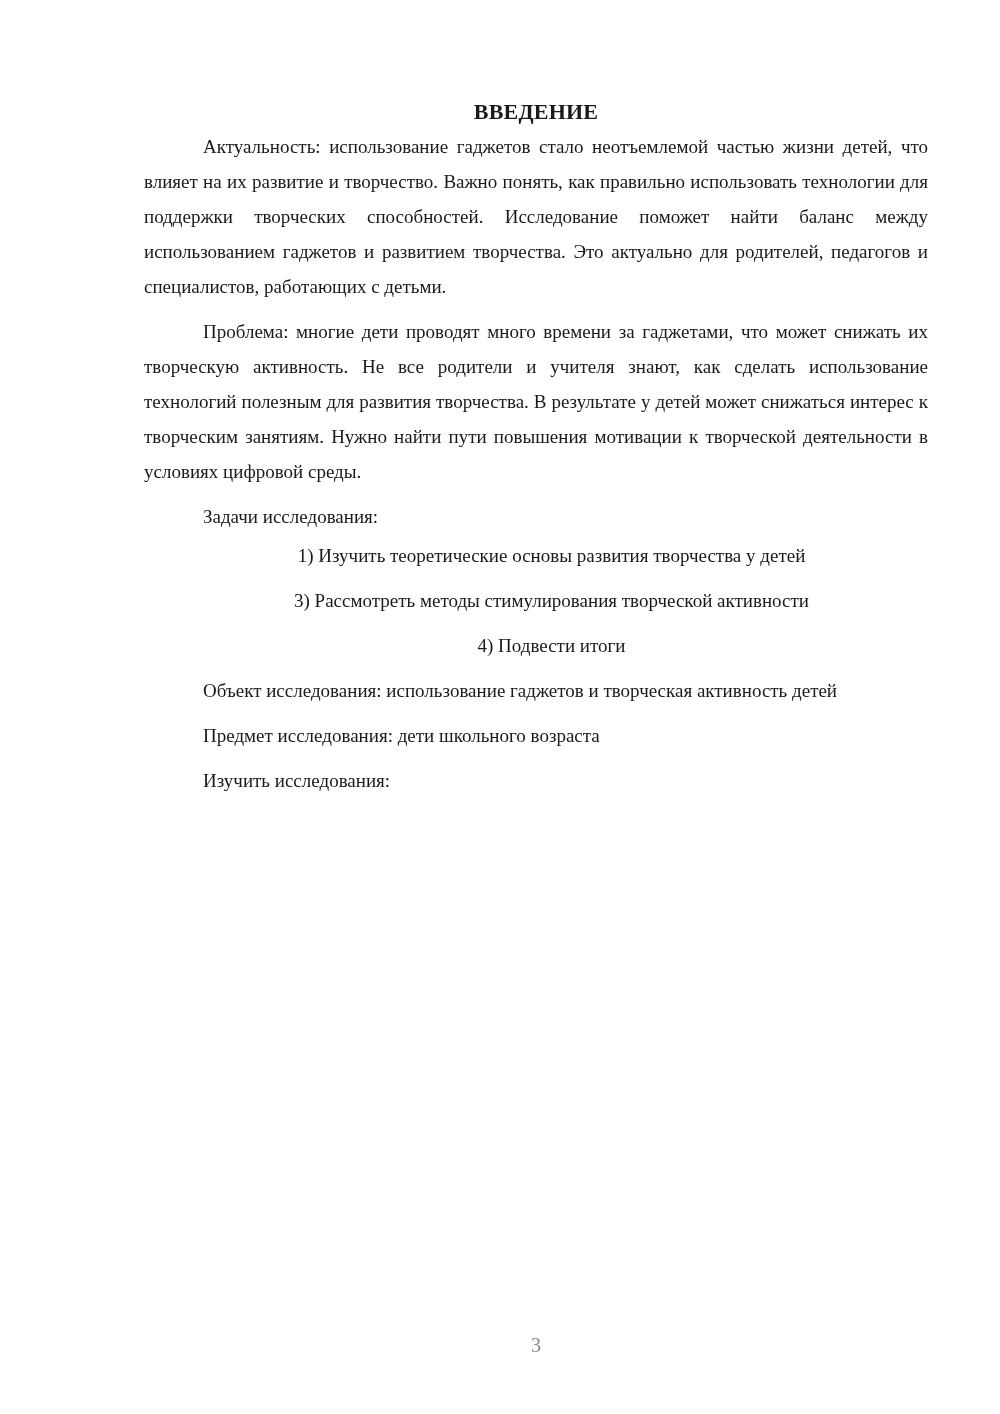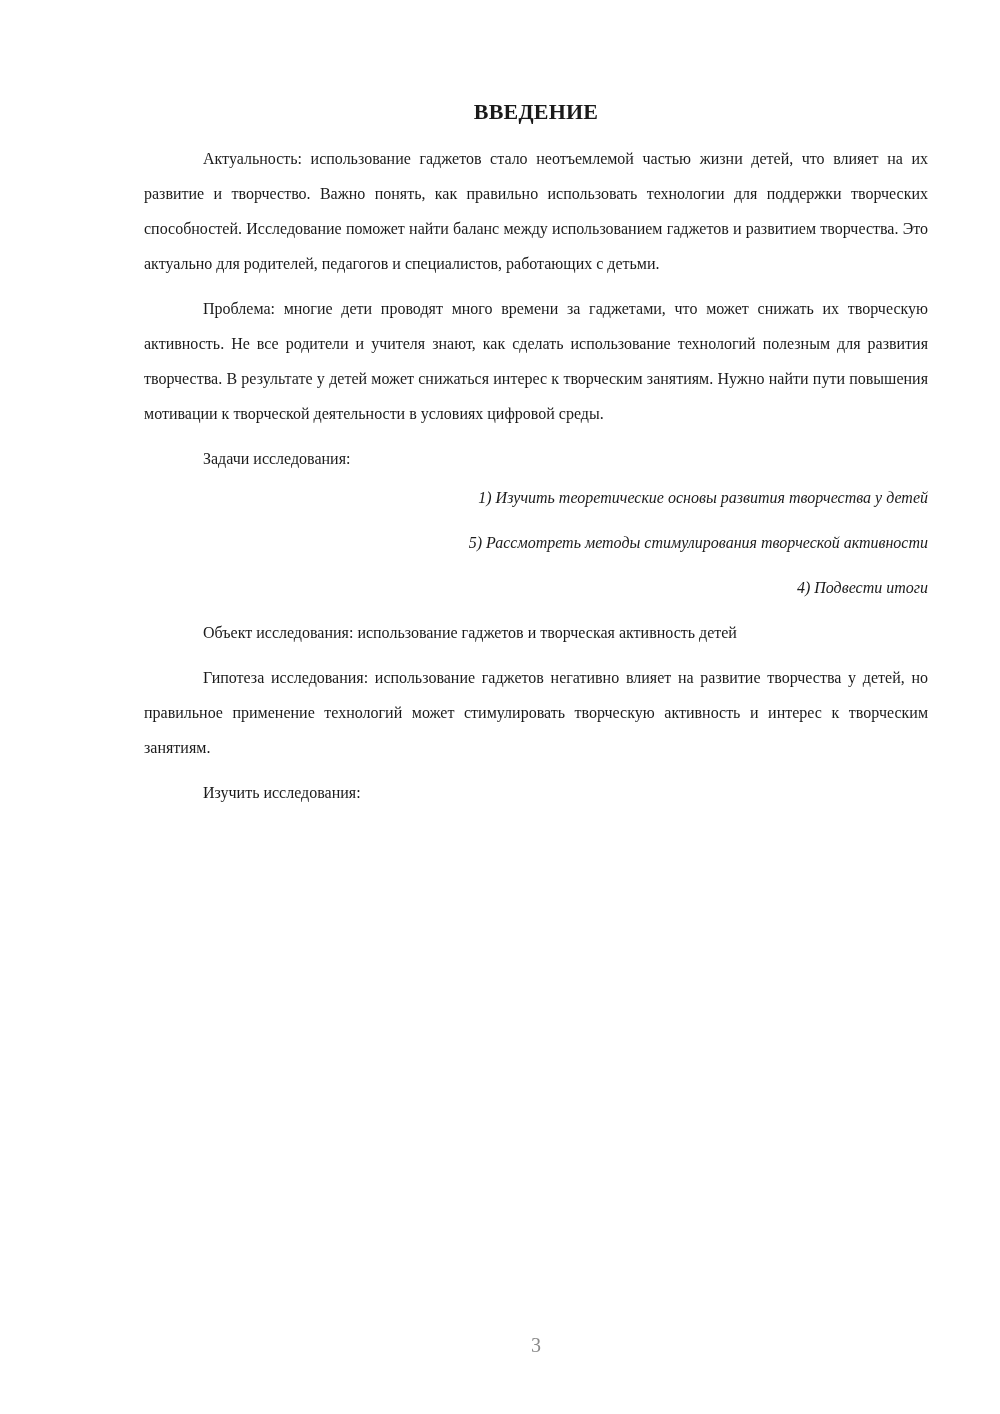--- a/index.html
+++ b/index.html
@@ -19,38 +19,37 @@
       position: absolute;
       left: 144px;
       top: 94px;
       width: 784px;
     }
     .title {
       text-align: center;
       font-weight: bold;
       font-size: 22px;
       line-height: 35px;
-      margin: 0 0 12px 0;
+      margin: 0 0 0 0;
       letter-spacing: 0.2px;
     }
     p {
       margin: 0;
-      font-size: 16px;
+      font-size: 19px;
       line-height: 35px;
       text-align: justify;
       text-indent: 59px;
     }
     .para { margin-bottom: 10px; }
     .tasks-heading { margin-bottom: 4px; }
     .list-item {
       text-indent: 0;
       padding-left: 31px;
       margin-bottom: 10px;
-      text-align: right;
-      font-style: italic;
+      text-align: center;
     }
     .page-number {
       position: absolute;
       top: 1334px;
       left: 0;
       width: 1072px;
       text-align: center;
       font-size: 20px;
       color: #8a8a8a;
       font-family: "Liberation Serif", "DejaVu Serif", serif;
@@ -64,25 +63,25 @@
 
   <p class="para">Актуальность: использование гаджетов стало неотъемлемой частью жизни детей, что влияет на их развитие и творчество. Важно понять, как правильно использовать технологии для поддержки творческих способностей. Исследование поможет найти баланс между использованием гаджетов и развитием творчества. Это актуально для родителей, педагогов и специалистов, работающих с детьми.</p>
 
   <p class="para">Проблема: многие дети проводят много времени за гаджетами, что может снижать их творческую активность. Не все родители и учителя знают, как сделать использование технологий полезным для развития творчества. В результате у детей может снижаться интерес к творческим занятиям. Нужно найти пути повышения мотивации к творческой деятельности в условиях цифровой среды.</p>
 
 
   <p class="tasks-heading">Задачи исследования:</p>
 
   <div>
     <p class="list-item">1) Изучить теоретические основы развития творчества у детей</p>
-    <p class="list-item">5) Рассмотреть методы стимулирования творческой активности</p>
+    <p class="list-item">3) Рассмотреть методы стимулирования творческой активности</p>
     <p class="list-item">4) Подвести итоги</p>
   </div>
 
   <p class="para">Объект исследования: использование гаджетов и творческая активность детей</p>
 
+  <p class="para">Предмет исследования: дети школьного возраста</p>
 
-  <p class="para">Гипотеза исследования: использование гаджетов негативно влияет на развитие творчества у детей, но правильное применение технологий может стимулировать творческую активность и интерес к творческим занятиям.</p>
 
   <p class="para">Изучить исследования:</p>
 </div>
 
 <div class="page-number">3</div>
 
 </body></html>

